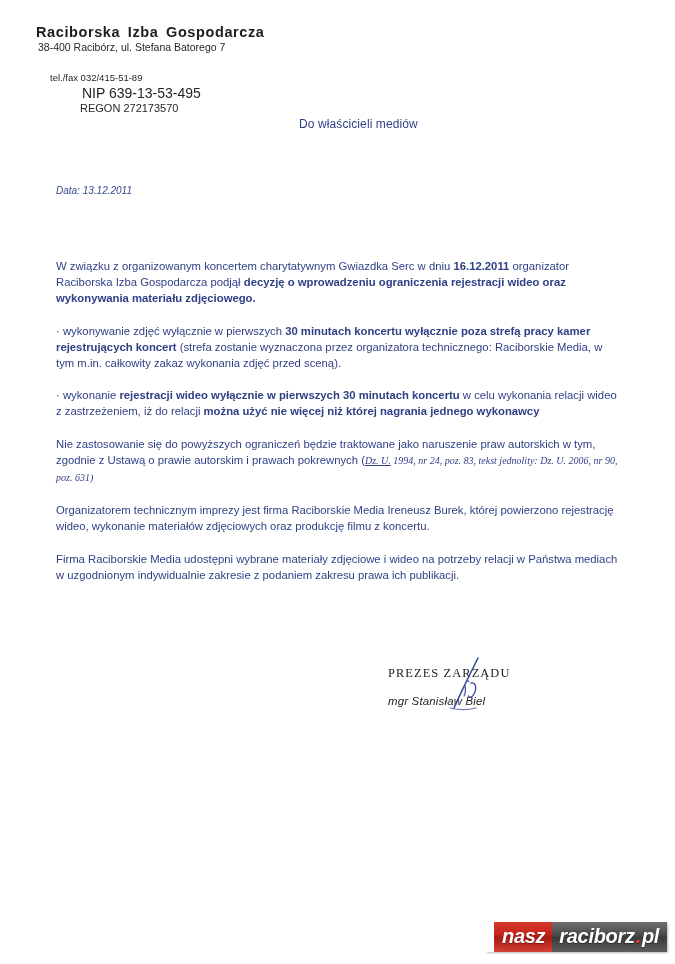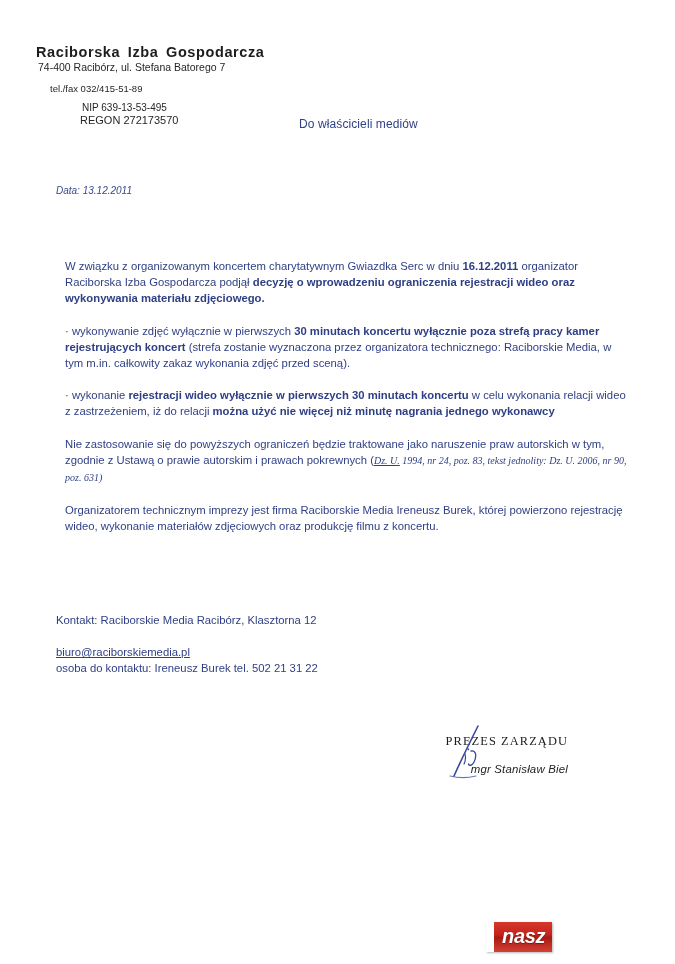--- a/index.html
+++ b/index.html
@@ -20,49 +20,49 @@
   .page {
     position: absolute;
     inset: 0;
     background: #ffffff;
   }
 
   
   .letterhead {
     position: absolute;
     left: 36px;
-    top: 44px;
+    top: 24px;
     color: #2b2b2b;
     text-align: left;
   }
   .lh-name {
     font-size: 14.5px;
     font-weight: bold;
     letter-spacing: 0.6px;
     word-spacing: 3px;
     color: #1d1d1d;
     white-space: nowrap;
   }
   .lh-addr {
     font-size: 10.5px;
     margin-top: 1px;
     padding-left: 2px;
     color: #262626;
     white-space: nowrap;
   }
   .lh-tel {
     font-size: 9.5px;
-    margin-top: 10px;
+    margin-top: 19px;
     padding-left: 14px;
     color: #262626;
     white-space: nowrap;
   }
   .lh-nip {
-    font-size: 10px;
-    margin-top: 8px;
+    font-size: 14px;
+    margin-top: 2px;
     padding-left: 46px;
     color: #262626;
     white-space: nowrap;
   }
   .lh-regon {
     font-size: 11px;
     margin-top: 1px;
     padding-left: 44px;
     color: #262626;
     white-space: nowrap;
@@ -86,21 +86,21 @@
     color: #3a4a8c;
     font-style: italic;
     font-size: 10px;
     line-height: 15.5px;
   }
   .meta div { white-space: nowrap; }
 
   
   .body-block {
     position: absolute;
-    left: 65px;
+    left: 56px;
     top: 258px;
     width: 562px;
     color: #2f3f85;
     font-size: 11.3px;
     line-height: 16.2px;
   }
   .para { margin: 0 0 16px 0; }
   .para b { font-weight: bold; }
 
   .legal-serif {
@@ -125,23 +125,23 @@
     color: #2f3f85;
     text-decoration: underline;
     display: inline-block;
   }
   .contact-gap { height: 16px; }
 
   
   .signature {
     position: absolute;
     left: 388px;
-    top: 734px;
+    top: 666px;
     width: 180px;
-    text-align: right;
+    text-align: left;
   }
   .sig-title {
     font-family: "Liberation Serif", serif;
     font-size: 12.4px;
     letter-spacing: 1.1px;
     color: #1c1c1c;
     white-space: nowrap;
   }
   .sig-name {
     margin-top: 14px;
@@ -200,62 +200,62 @@
     padding: 0 1px;
   }
 </style>
 </head>
 <body>
 
 <div class="page">
 
   <div class="letterhead">
     <div class="lh-name">Raciborska Izba Gospodarcza</div>
-    <div class="lh-addr">74-400 Racibórz, ul. Stefana Batorego 7</div>
+    <div class="lh-addr">38-400 Racibórz, ul. Stefana Batorego 7</div>
     <div class="lh-tel">tel./fax  032/415-51-89</div>
     <div class="lh-nip">NIP  639-13-53-495</div>
     <div class="lh-regon">REGON  272173570</div>
   </div>
 
   <div class="addressee">Do właścicieli mediów</div>
 
   <div class="meta">
     <div>Data: 13.12.2011</div>
   </div>
 
   <div class="body-block">
 
     <p class="para"><span>W związku z organizowanym koncertem charytatywnym Gwiazdka Serc w dniu </span><b>16.12.2011</b><span> organizator Raciborska Izba Gospodarcza podjął </span><b>decyzję o wprowadzeniu ograniczenia rejestracji wideo oraz wykonywania materiału zdjęciowego.</b></p>
 
     <p class="para"><span>· wykonywanie zdjęć wyłącznie w pierwszych </span><b>30 minutach koncertu wyłącznie poza strefą pracy kamer rejestrujących koncert</b><span> (strefa zostanie wyznaczona przez organizatora technicznego: Raciborskie Media, w tym m.in. całkowity zakaz wykonania zdjęć przed sceną).</span></p>
 
-    <p class="para"><span>· wykonanie </span><b>rejestracji wideo wyłącznie w pierwszych 30 minutach koncertu</b><span> w celu wykonania relacji wideo z zastrzeżeniem, iż do relacji </span><b>można użyć nie więcej niż minutę nagrania jednego wykonawcy</b></p>
+    <p class="para"><span>· wykonanie </span><b>rejestracji wideo wyłącznie w pierwszych 30 minutach koncertu</b><span> w celu wykonania relacji wideo z zastrzeżeniem, iż do relacji </span><b>można użyć nie więcej niż której nagrania jednego wykonawcy</b></p>
 
     <p class="para"><span>Nie zastosowanie się do powyższych ograniczeń będzie traktowane jako naruszenie praw autorskich w tym, zgodnie z Ustawą o prawie autorskim i prawach pokrewnych (</span><span class="legal-serif underlined">Dz. U.</span><span class="legal-serif"> 1994, nr 24, poz. 83, tekst jednolity: Dz. U. 2006, nr 90, poz. 631)</span></p>
 
     <p class="para">Organizatorem technicznym imprezy jest firma Raciborskie Media Ireneusz Burek, której powierzono rejestrację wideo, wykonanie materiałów zdjęciowych oraz produkcję filmu z koncertu.</p>
 
-  </div>
-
-  <div class="contact-block">
-    <div>Kontakt:  Raciborskie Media Racibórz, Klasztorna 12</div>
-    <div class="contact-gap"></div>
-    <div><span class="email-link">biuro@raciborskiemedia.pl</span></div>
-    <div>osoba do kontaktu: Ireneusz Burek tel. 502 21 31 22</div>
-  </div>
+    <p class="para">Firma Raciborskie Media udostępni  wybrane materiały zdjęciowe i wideo na potrzeby relacji w Państwa mediach w uzgodnionym indywidualnie zakresie z podaniem zakresu prawa ich publikacji.</p>
+  </div>
+
 
   <div class="signature">
     <div class="sig-title">PREZES ZARZĄDU</div>
     <svg class="sig-stroke" viewBox="0 0 70 56">
       <path d="M46 2 C40 14, 30 34, 22 52" stroke="#3a4a9c" stroke-width="1.6" fill="none" stroke-linecap="round"></path>
       <path d="M33 30 C34 34, 33 38, 32 40" stroke="#3a4a9c" stroke-width="1.2" fill="none" stroke-linecap="round"></path>
       <path d="M36 25 C36 25, 36.4 25.2, 36.6 25.4" stroke="#3a4a9c" stroke-width="1.4" fill="none" stroke-linecap="round"></path>
       <path d="M39 27 C44 26, 45 32, 42 38 C40 42, 37 42, 36.5 40" stroke="#3a4a9c" stroke-width="1.3" fill="none" stroke-linecap="round"></path>
       <path d="M18 52 C26 54, 36 54, 44 52" stroke="#3a4a9c" stroke-width="1.1" fill="none" stroke-linecap="round" opacity="0.75"></path>
     </svg>
     <div class="sig-name">mgr Stanisław Biel</div>
   </div>
 
   <div class="logo">
     <div class="logo-nasz">nasz</div>
+    <div class="logo-rest">
+        <span>raciborz</span>
+        <span class="logo-dot">.</span>
+        <span>pl</span>
+      </div>
   </div>
 
 </div>
 
 </body></html>

